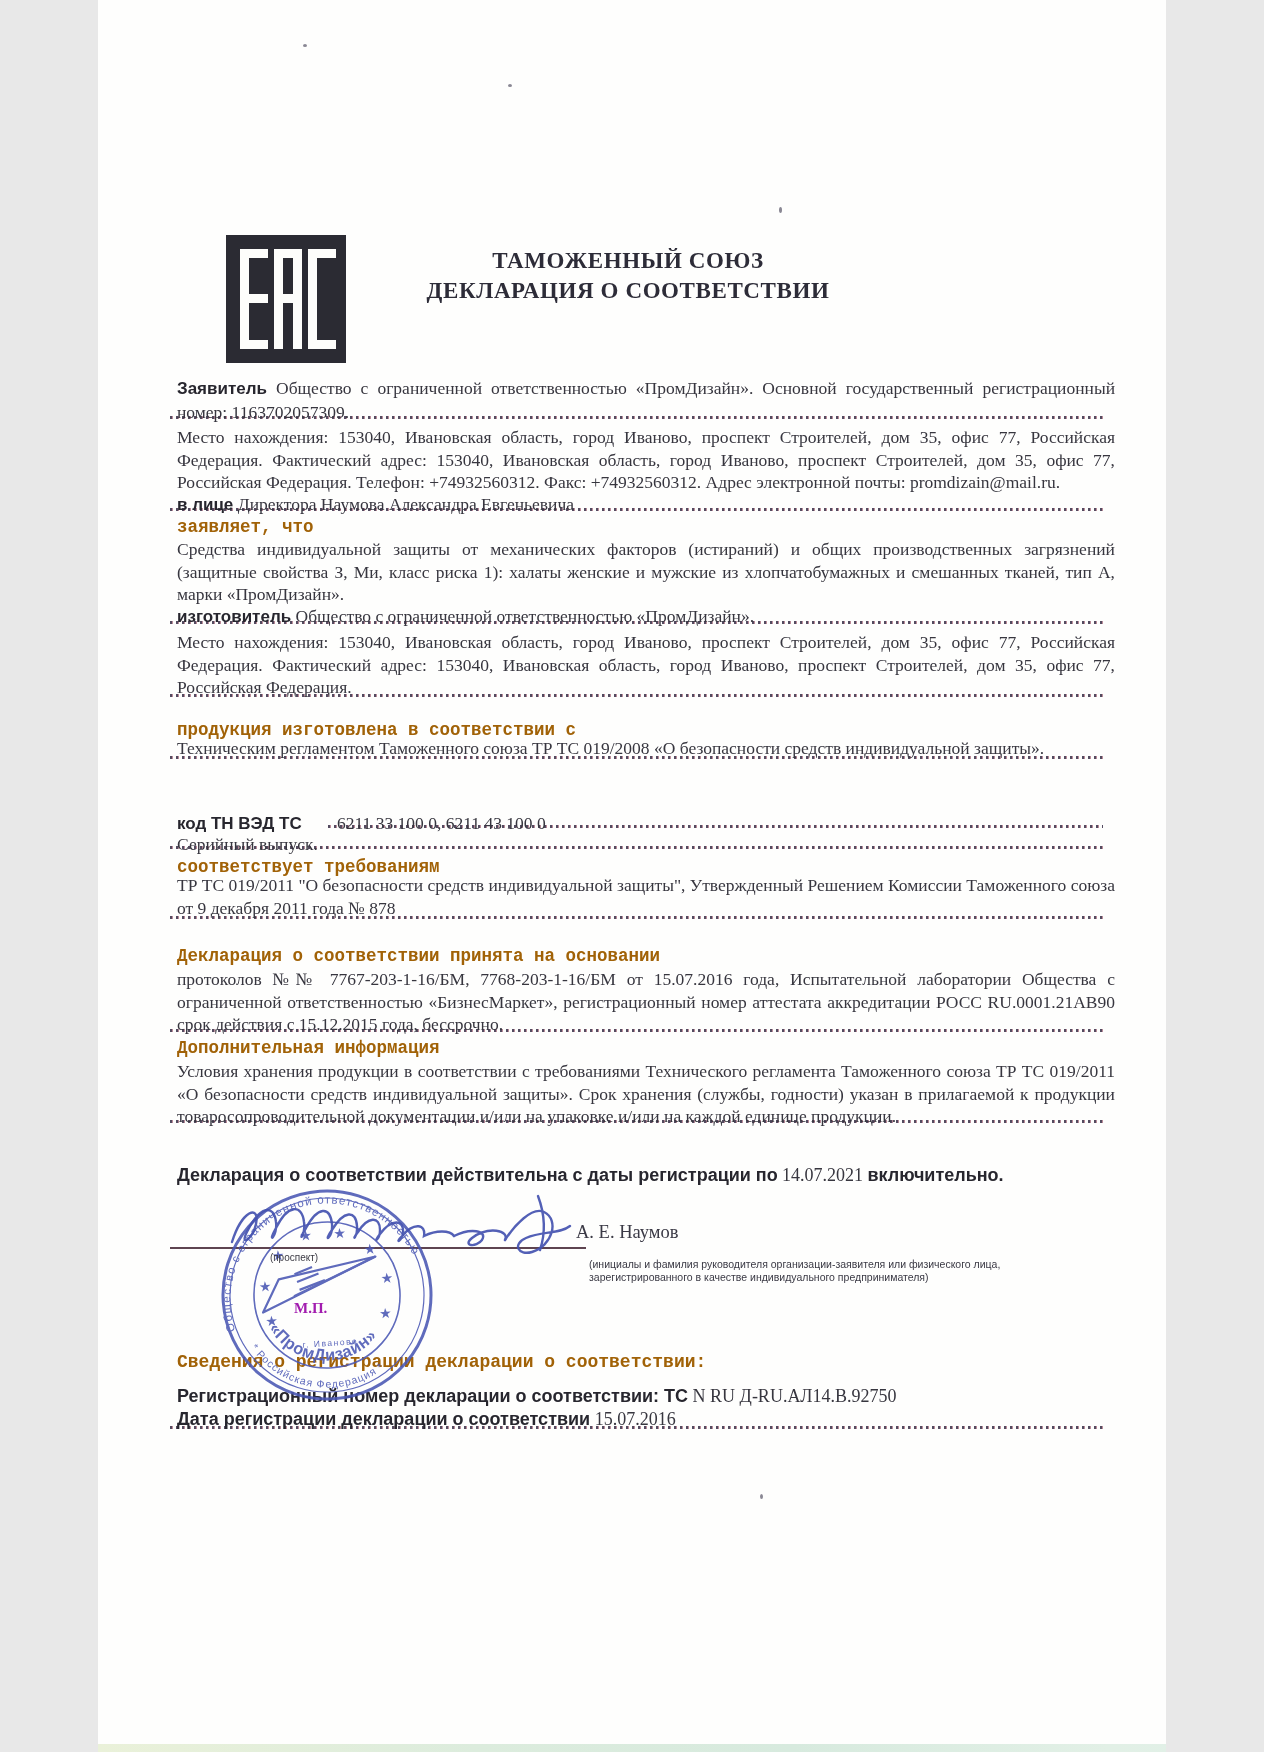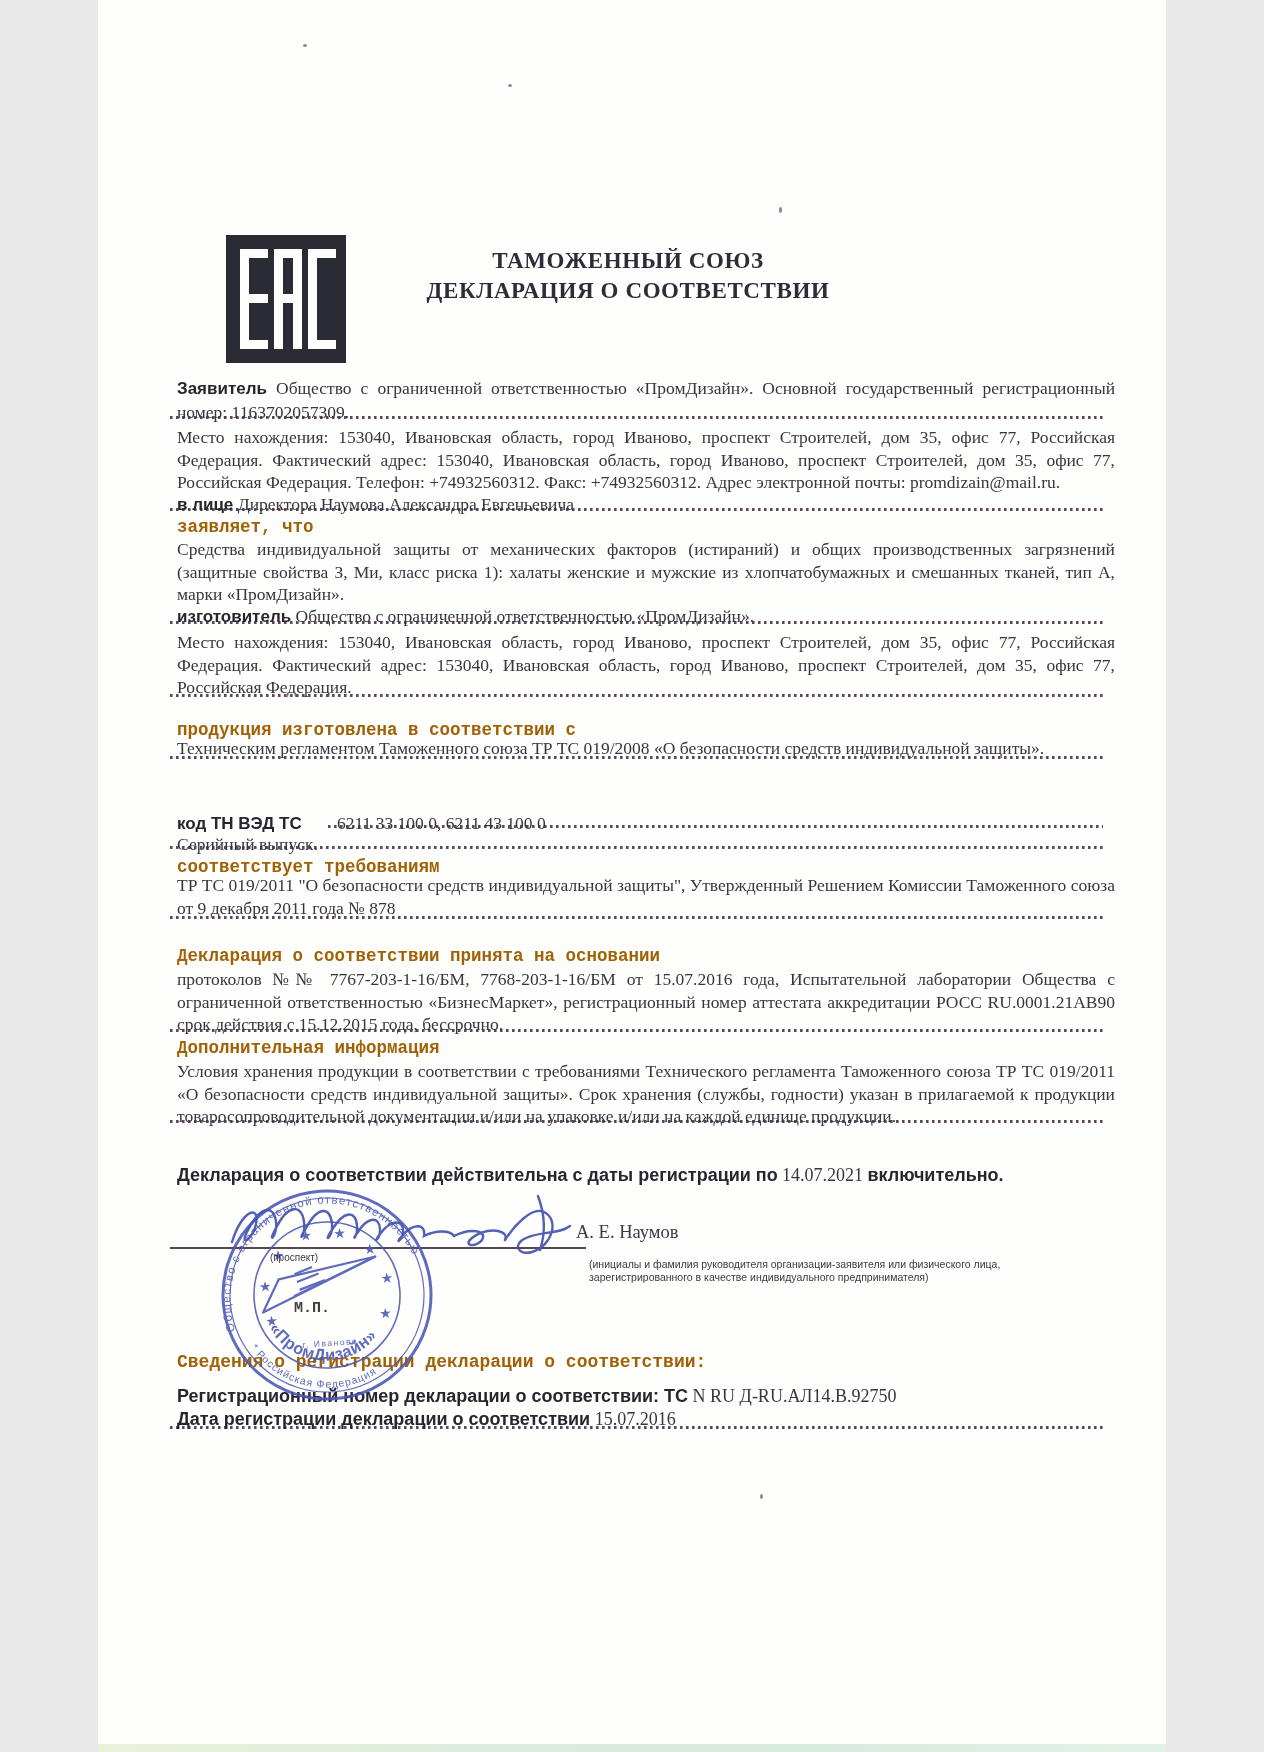--- a/index.html
+++ b/index.html
@@ -32,21 +32,21 @@
   .sig-line{left:72px;top:1247px;width:416px;border-top:2px solid #5e4450;z-index:2;}
   .sig-caption{
     left:148px;top:1252px;width:96px;text-align:center;z-index:5;
     font-family:"Liberation Sans", sans-serif;font-size:10px;color:#3c3b44;
   }
   .sig-name{left:478px;top:1222px;font-size:18.5px;color:#3b3a46;z-index:2;}
   .sig-note{
     left:478px;top:1258px;width:505px;z-index:2;
     font-family:"Liberation Sans", sans-serif;font-size:10.5px;line-height:13px;color:#3a3944;margin-left:13px;
   }
-  .mp{left:196px;top:1300px;z-index:5;font-family:Liberation Mono, monospace;font-weight:bold;font-size:15px;color:#404040;}
+  .mp{left:196px;top:1300px;z-index:5;font-family:Liberation Serif, serif;font-weight:bold;font-size:15px;color:#a21caf;}
   .stamp-wrap{left:110px;top:1176px;width:238px;height:238px;z-index:3;opacity:.88;transform:rotate(-4deg);}
   .scribble{left:116px;top:1190px;width:372px;height:84px;z-index:4;opacity:.92;}
   
   .reg-header{top:1344px;}
   .reg-row{font-size:18px;}
   
   .scan-strip{
     left:0;bottom:0;width:1264px;height:8px;z-index:6;
     background:linear-gradient(90deg,#eaf1d9 0%,#dcecdd 30%,#d7eade 55%,#e2f0e6 80%,#def0e8 100%);
   }

